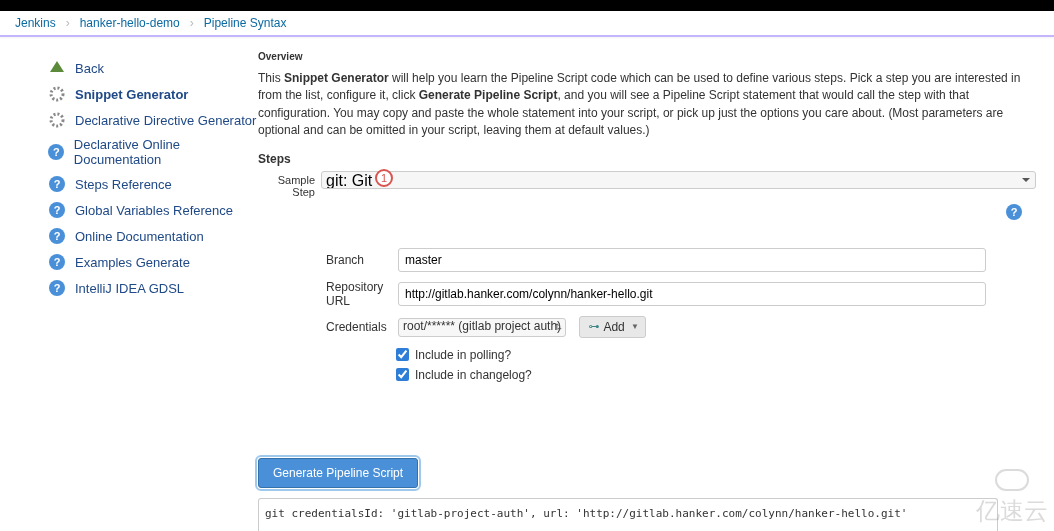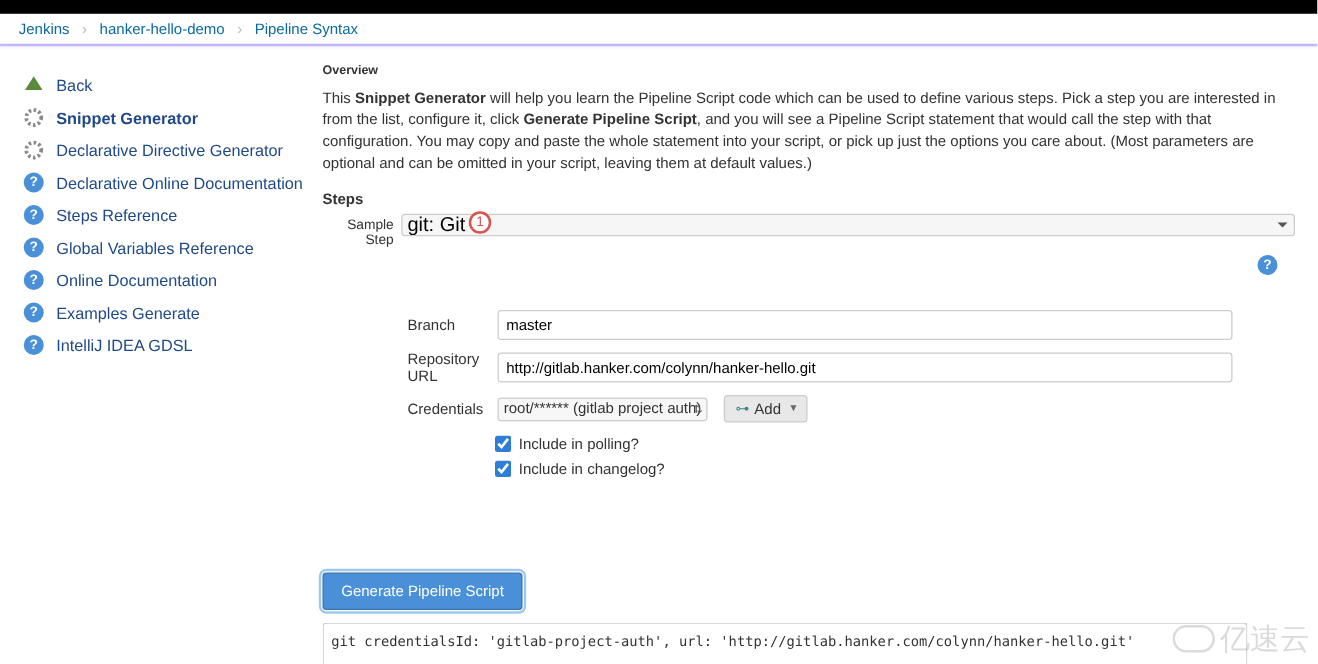--- a/index.html
+++ b/index.html
@@ -3,42 +3,42 @@
 <meta charset="utf-8">
 <style>
   * { box-sizing: border-box; margin: 0; padding: 0; }
   body { font-family: Helvetica, Arial, sans-serif; font-size: 12px; color: #333; background: #fff; width: 1054px; }
   .topbar { height: 11px; background: #000; width: 100%; }
   .breadcrumb { padding: 5px 15px; font-size: 12px; color: #999; display: flex; align-items: center; gap: 10px; border-bottom: 2px solid #c4b5fd; box-shadow: 0 1px 2px rgba(0,0,0,0.05); }
   .breadcrumb a { color: #0B6AA2; text-decoration: none; }
   .breadcrumb .sep { color: #bbb; }
   .page { display: flex; padding: 8px 0 0 0; }
   .sidebar { width: 258px; padding: 10px 0 0 18px; }
-  .sidebar .item { display: flex; align-items: center; gap: 9px; padding: 4px 0; font-size: 13px; color: #204A87; cursor: pointer; }
+  .sidebar .item { display: flex; align-items: center; gap: 9px; padding: 4px 0; font-size: 13px; color: #204A87; cursor: pointer; margin-left: 30px; }
   .sidebar .item.active a { font-weight: bold; color: #204A87; }
   .sidebar a { color: #204A87; text-decoration: none; }
   .icon-wrap { width: 18px; height: 18px; display: inline-flex; align-items: center; justify-content: center; }
   .content { flex: 1; padding: 6px 18px 30px 0; }
   h4.overview { font-size: 10px; font-weight: bold; margin-bottom: 8px; }
   .desc { font-size: 12px; line-height: 1.45; margin-bottom: 12px; }
   .desc b { font-weight: bold; }
   h4.steps { font-size: 12px; font-weight: bold; margin: 6px 0 5px; }
   .circle { width: 18px; height: 18px; border: 2px solid #d9534f; border-radius: 50%; display: inline-flex; align-items: center; justify-content: center; color: #d9534f; font-size: 11px; margin-left: 8px; position: relative; top: 2px; background: #fff; }
   .cred-select { border: 1px solid #ccc; border-radius: 3px; height: 19px; font-size: 12px; padding: 0 4px 0 4px; background: #f7f7f7; position: relative; display: inline-block; }
   .cred-select::after { content: "⇅"; position: absolute; right: 3px; top: 3px; font-size: 9px; color: #555; }
   .add-btn { margin-left: 10px; border: 1px solid #ccc; background: #e8e8e8; border-radius: 3px; height: 22px; padding: 0 20px 0 8px; font-size: 12px; display: inline-flex; align-items: center; gap: 4px; cursor: pointer; position: relative; }
   .add-btn::after { content: "▼"; position: absolute; right: 6px; font-size: 8px; color: #666; }
   .key-icon { color: #3b8686; font-size: 11px; }
-  .check-row { margin-left: 70px; display: flex; gap: 6px; margin-bottom: 6px; font-size: 12px; }
+  .check-row { margin-left: 70px; display: flex; align-items: center; gap: 6px; margin-bottom: 6px; font-size: 12px; }
   .check-row input { accent-color: #2e7dd7; }
   .help-right { text-align: right; margin: 6px 14px 0 0; }
   .help-icon-blue { width: 16px; height: 16px; background: #4A90D9; border-radius: 50%; color: #fff; font-size: 11px; display: inline-flex; align-items: center; justify-content: center; font-weight: bold; }
   .gen-btn { background: #4A90D9; color: #fff; border: 1px solid #3571ab; border-radius: 3px; padding: 7px 14px; font-size: 12px; cursor: pointer; outline: 2px solid #9EC9EC; outline-offset: 1px; margin-top: 70px; display: inline-block; }
   .output { margin-top: 10px; border: 1px solid #ccc; border-radius: 3px; padding: 8px 6px 30px 6px; font-family: monospace; font-size: 11px; position: relative; border-bottom: none; }
-  .watermark { position: fixed; right: 6px; bottom: 4px; opacity: 0.3; font-size: 24px; font-family: sans-serif; color: #888; display: flex; align-items: center; gap: 4px; }
+  .watermark { position: fixed; right: 6px; bottom: 4px; opacity: 0.3; font-size: 24px; font-family: sans-serif; color: #888; display: flex; align-items: center; gap: 4px; flex-direction: column; }
   .watermark .cloud { width: 34px; height: 22px; border: 2px solid #888; border-radius: 14px; position: relative; }
   .outwrap { max-width: 740px; }
   .select-row { display: flex; align-items: flex-start; }
   .select-row .lbl { width: 63px; text-align: right; padding-right: 6px; font-size: 11px; padding-top: 3px; }
   .select-wrap { flex: 1; position: relative; }
   .select-wrap select { width: 100%; height: 18px; border: 1px solid #ccc; border-radius: 3px; background: #f6f6f6; font-size: 16px; padding: 0 4px; -webkit-appearance: none; appearance: none; }
   .select-wrap::after { content: ""; border-left: 4px solid transparent; border-right: 4px solid transparent; border-top: 4px solid #555; position: absolute; right: 6px; top: 7px; pointer-events: none; }
   .badge-1 { position: absolute; left: 46px; top: -2px; }
   .fields-block { margin-left: 68px; margin-top: 28px; }
   .frow { display: flex; align-items: center; margin-bottom: 8px; }

